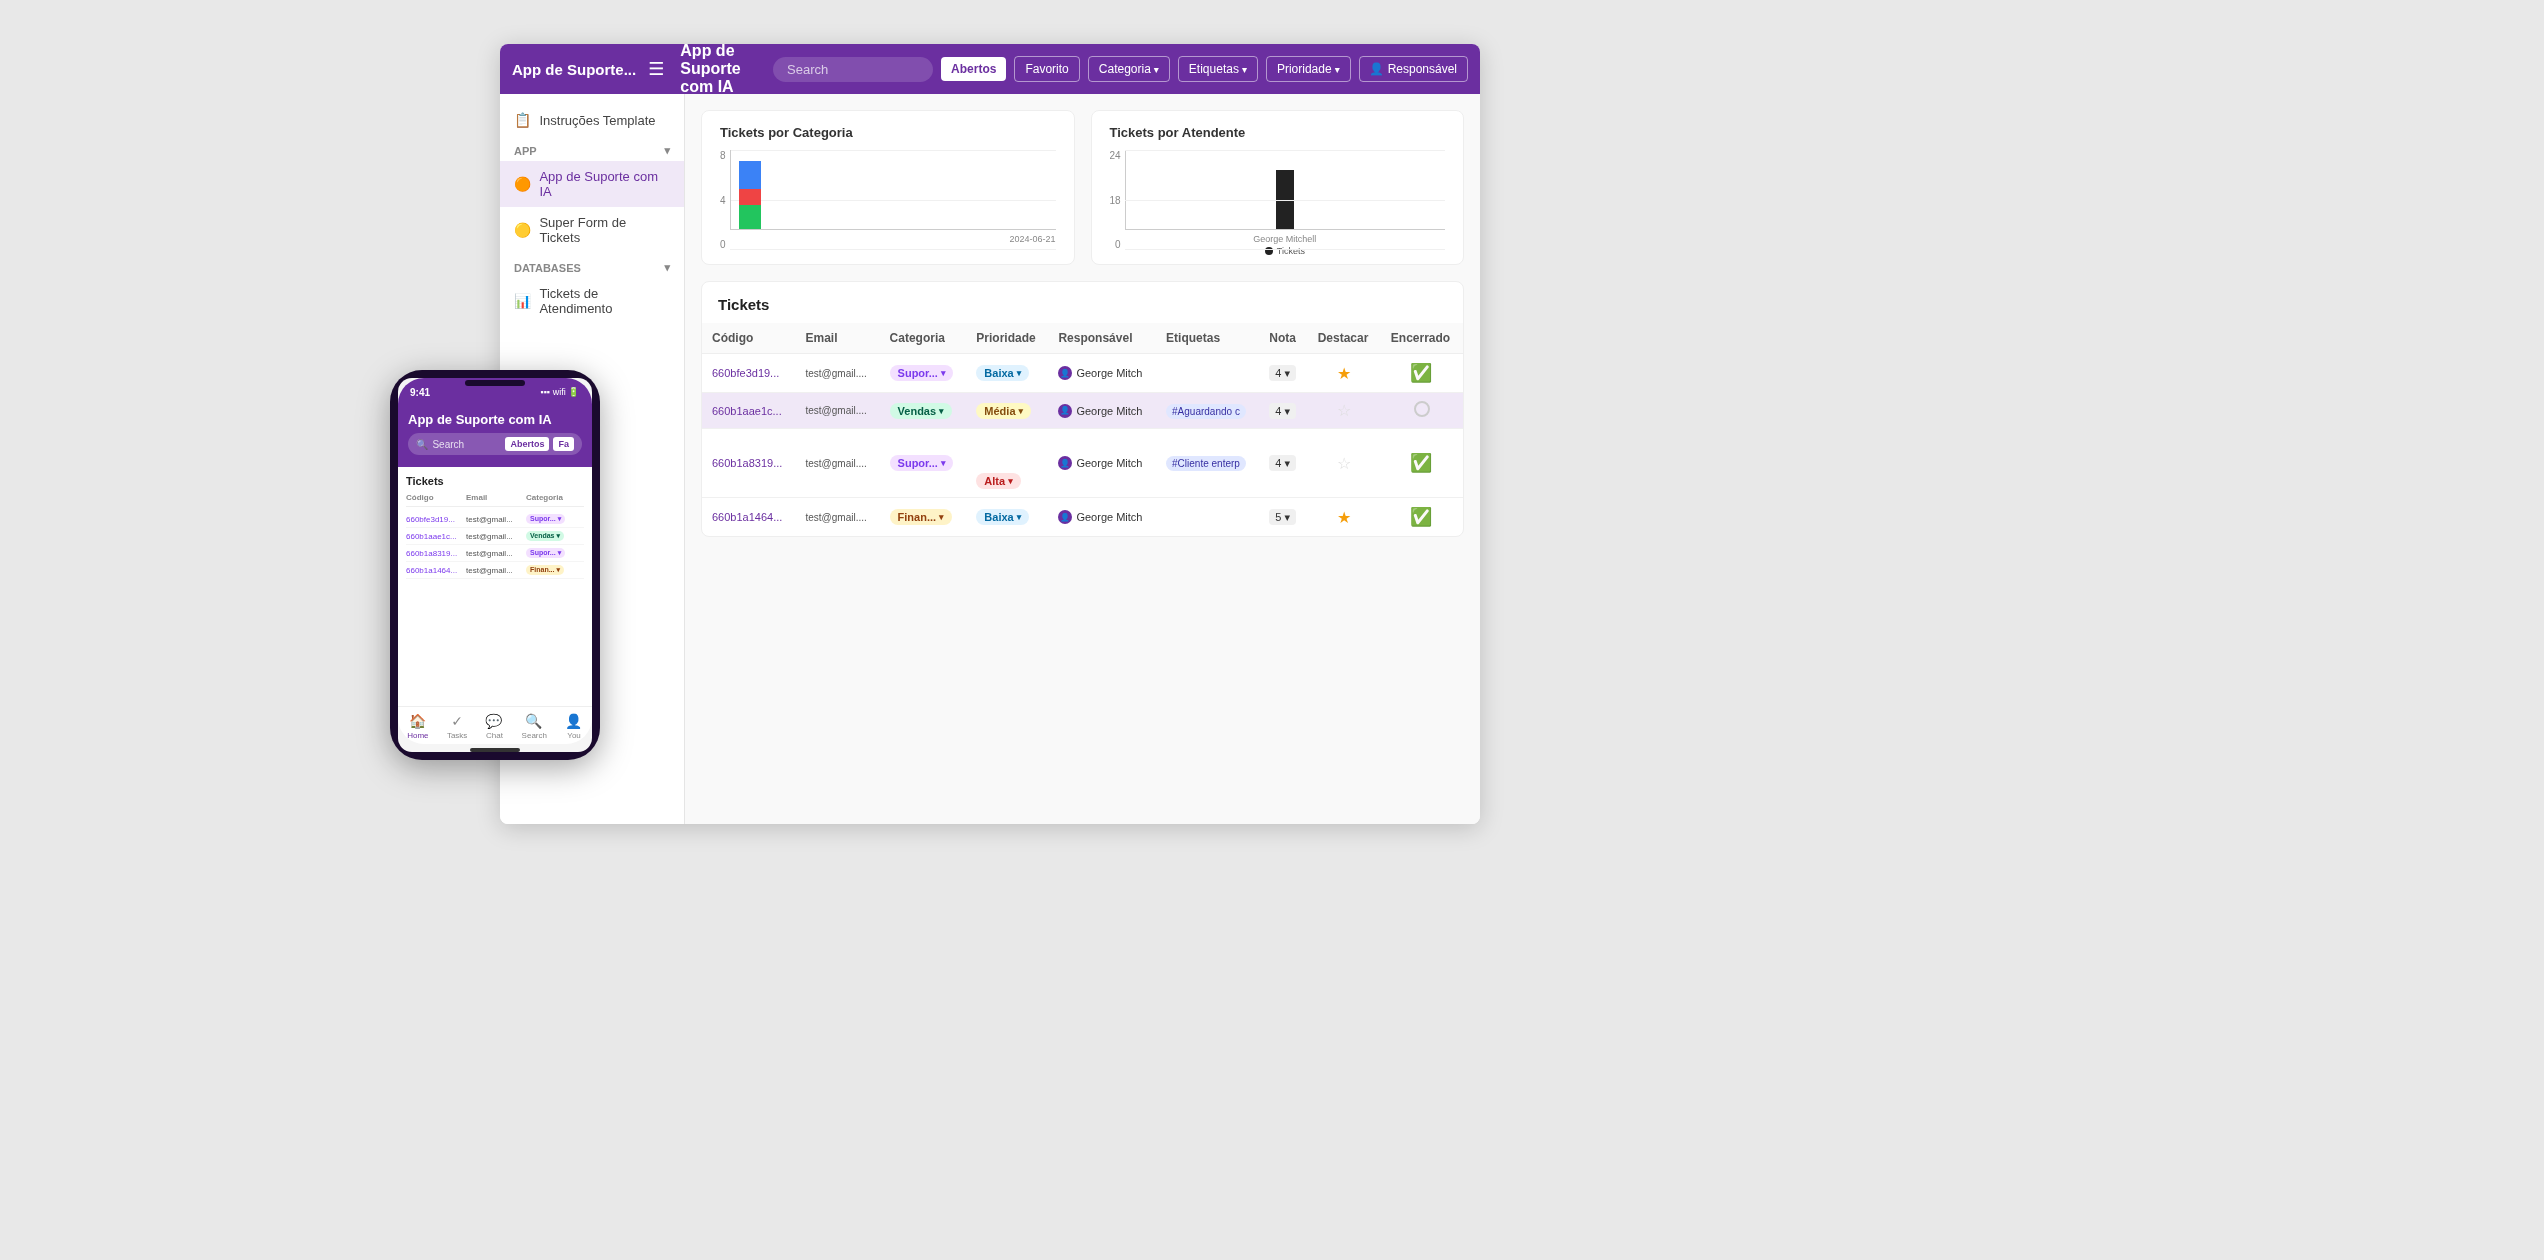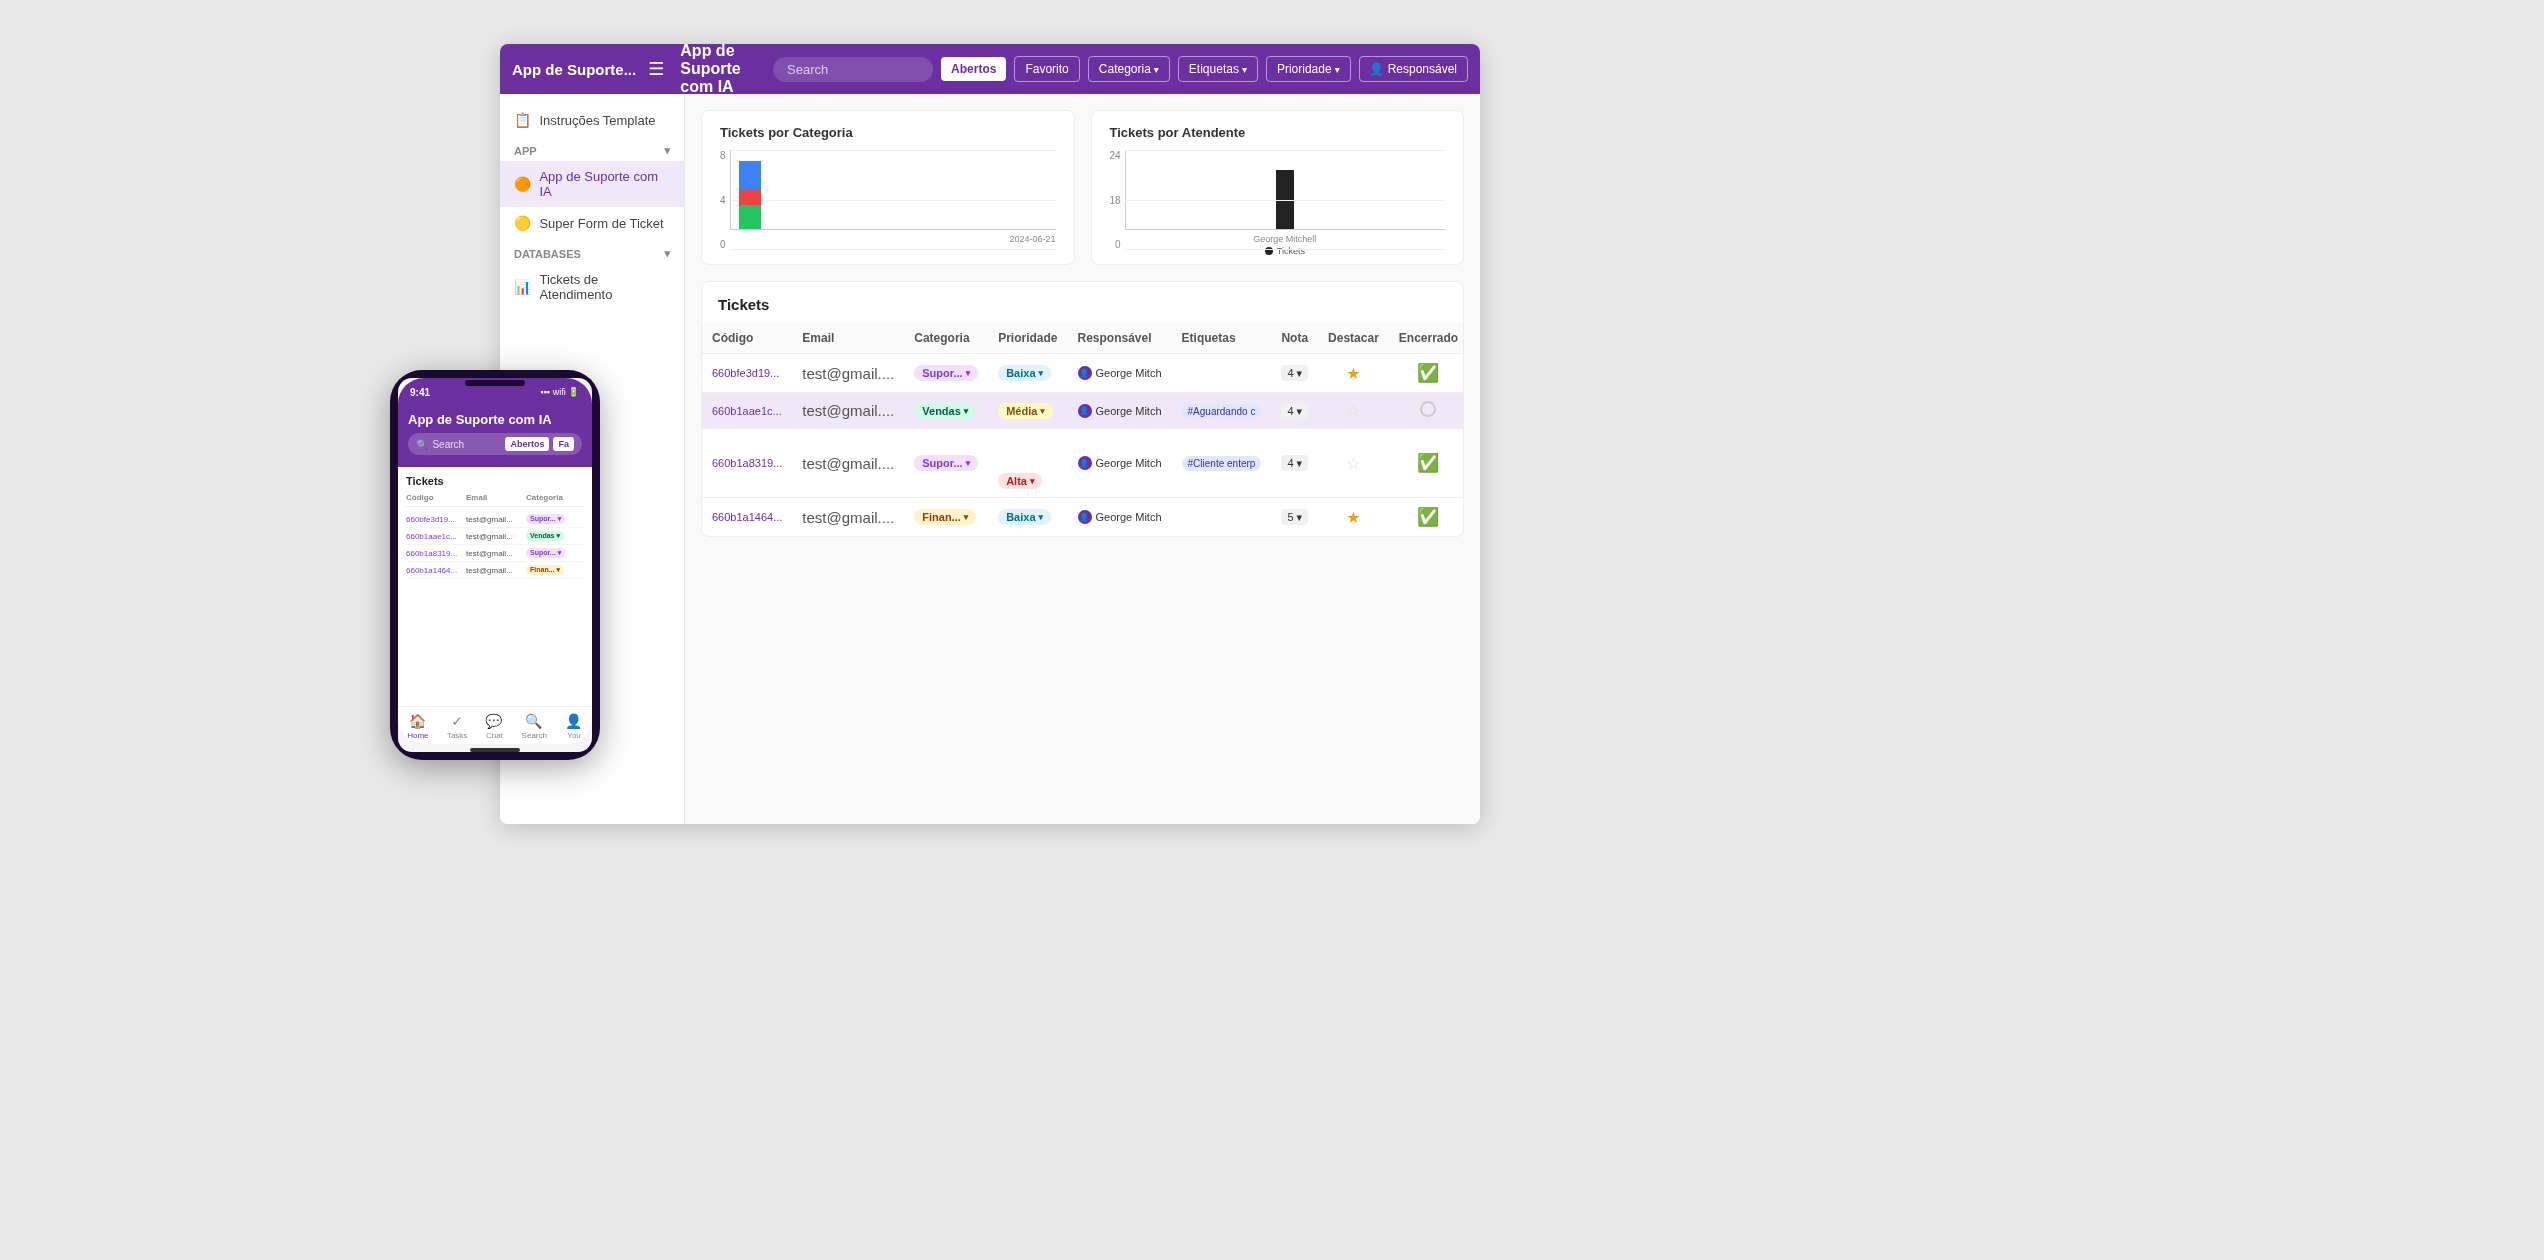--- a/index.html
+++ b/index.html
@@ -254,21 +254,21 @@
       border-bottom: 1px solid #f0f0f0;
     }
     tbody tr:last-child { border-bottom: none; }
     tbody tr.highlighted { background: #f0e8f7; }
     td {
       padding: 8px 10px;
       color: #333;
       white-space: nowrap;
     }
     .td-code { color: #6b2fa0; font-size: 11px; }
-    .td-email { color: #555; font-size: 15px; }
+    .td-email { color: #555; font-size: 10px; }
     .badge {
       display: inline-flex;
       align-items: center;
       gap: 3px;
       padding: 2px 8px;
       border-radius: 12px;
       font-size: 11px;
       font-weight: 600;
       cursor: pointer;
     }
@@ -459,21 +459,21 @@
       <div class="sidebar-section">
         <span>App</span>
         <span>▾</span>
       </div>
       <div class="sidebar-item active">
         <span class="sidebar-icon">🟠</span>
         <span>App de Suporte com IA</span>
       </div>
       <div class="sidebar-item">
         <span class="sidebar-icon">🟡</span>
-        <span>Super Form de Ticket</span>
+        <span>Super Form de Tickets</span>
       </div>
       <div class="sidebar-section">
         <span>Databases</span>
         <span>▾</span>
       </div>
       <div class="sidebar-item">
         <span class="sidebar-icon">📊</span>
         <span>Tickets de Atendimento</span>
       </div>
     </div>

